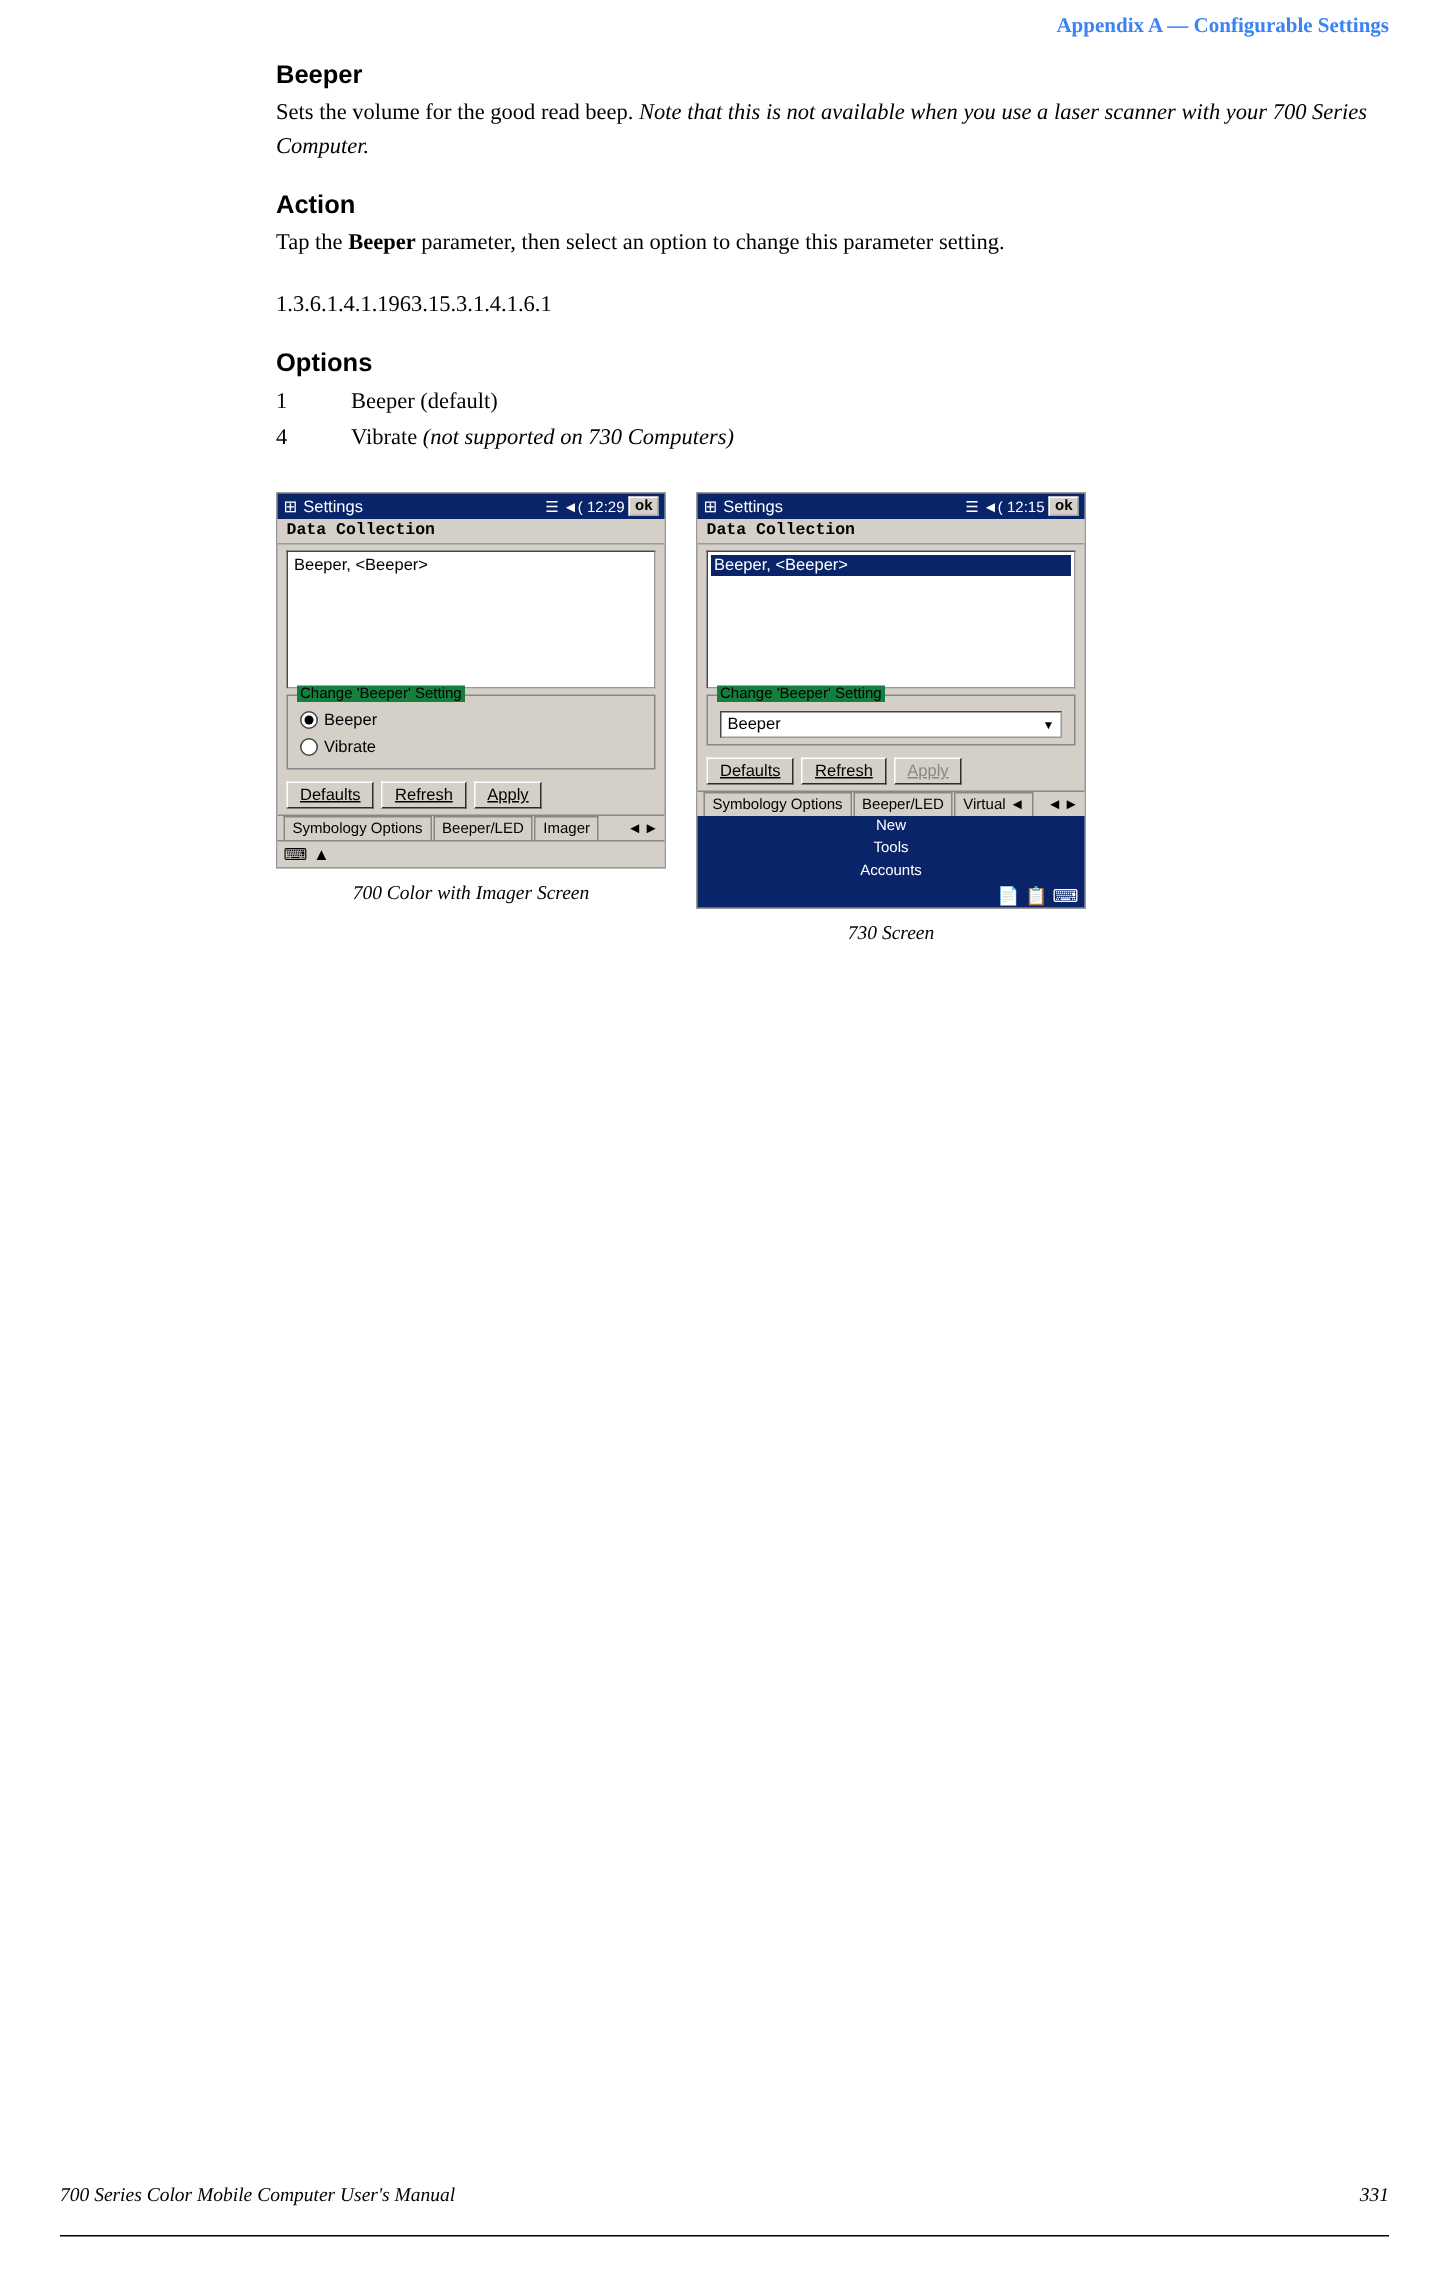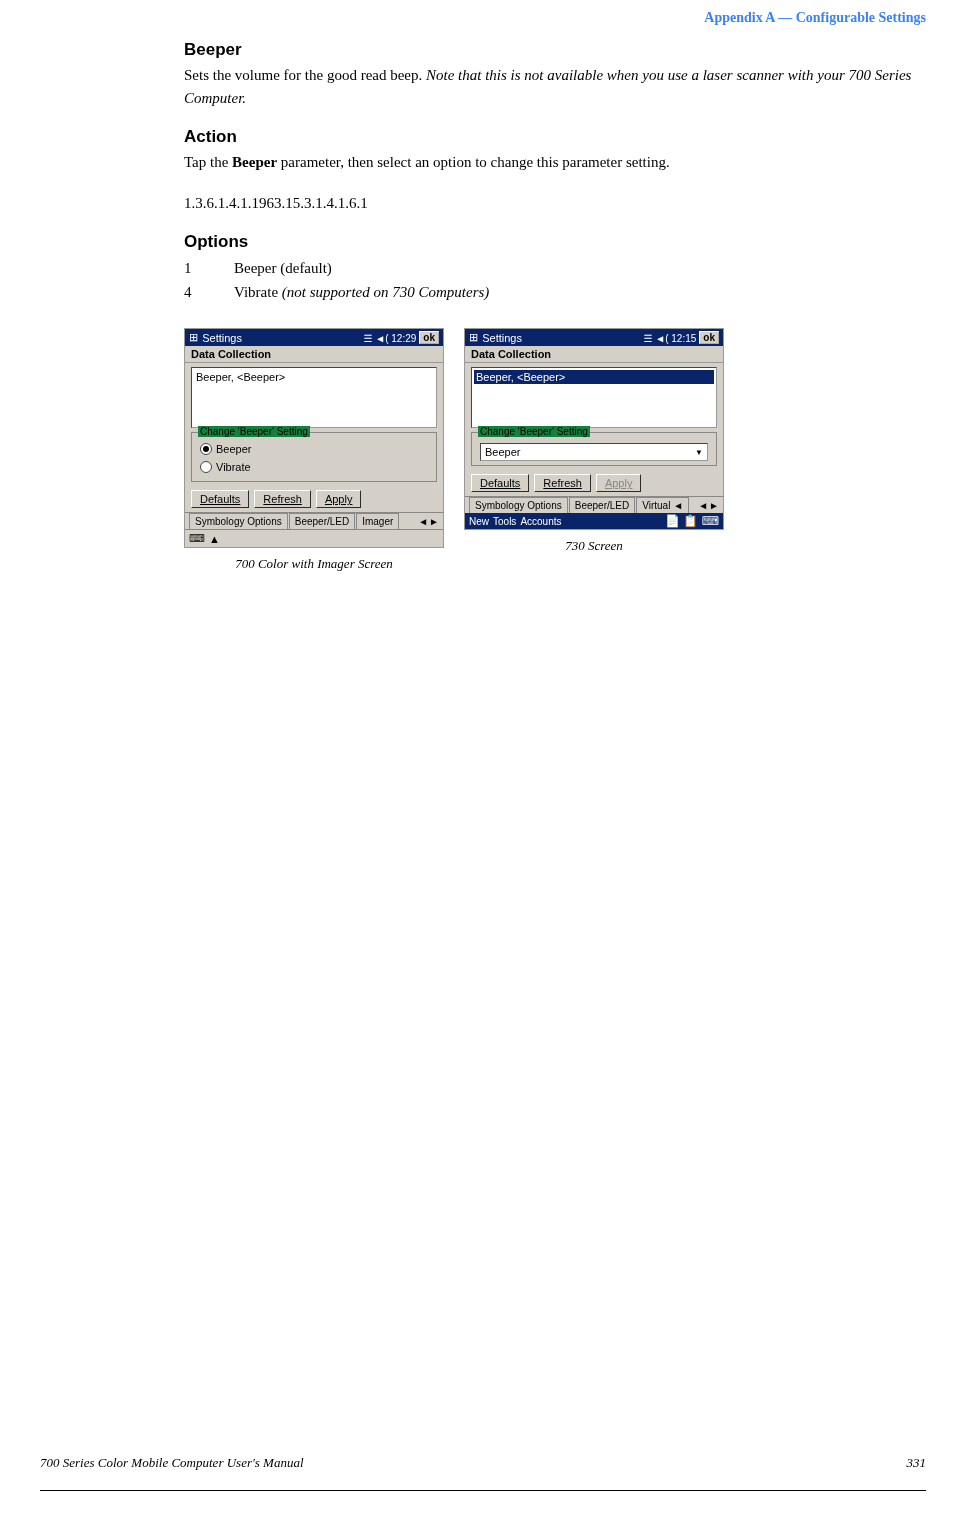--- a/index.html
+++ b/index.html
@@ -146,26 +146,27 @@
       font-weight: bold;
     }
 
     .wince-section-label {
       background: #d4d0c8;
       color: #000;
       padding: 2px 6px;
       font-size: 11px;
       font-weight: bold;
       border-bottom: 1px solid #999;
+      font-family: Liberation Mono, monospace;
     }
 
     .wince-listbox {
       background: #fff;
       margin: 4px 6px;
-      height: 61px;
+      height: 92px;
       border: 1px inset #999;
       padding: 2px;
       font-size: 11px;
     }
 
     .wince-listbox-item {
       padding: 1px 2px;
     }
     .wince-listbox-item.selected {
       background: #0a246a;
@@ -283,20 +284,21 @@
       padding: 2px 4px;
       gap: 4px;
     }
 
     .wince-taskbar {
       background: #0a246a;
       display: flex;
       align-items: center;
       padding: 1px 4px;
       gap: 4px;
+      flex-direction: column;
     }
     .wince-taskbar-text {
       color: #fff;
       font-size: 10px;
     }
     .footer-divider {
       border-top: 1px solid #000;
       margin-top: 20px;
     }
   </style>

